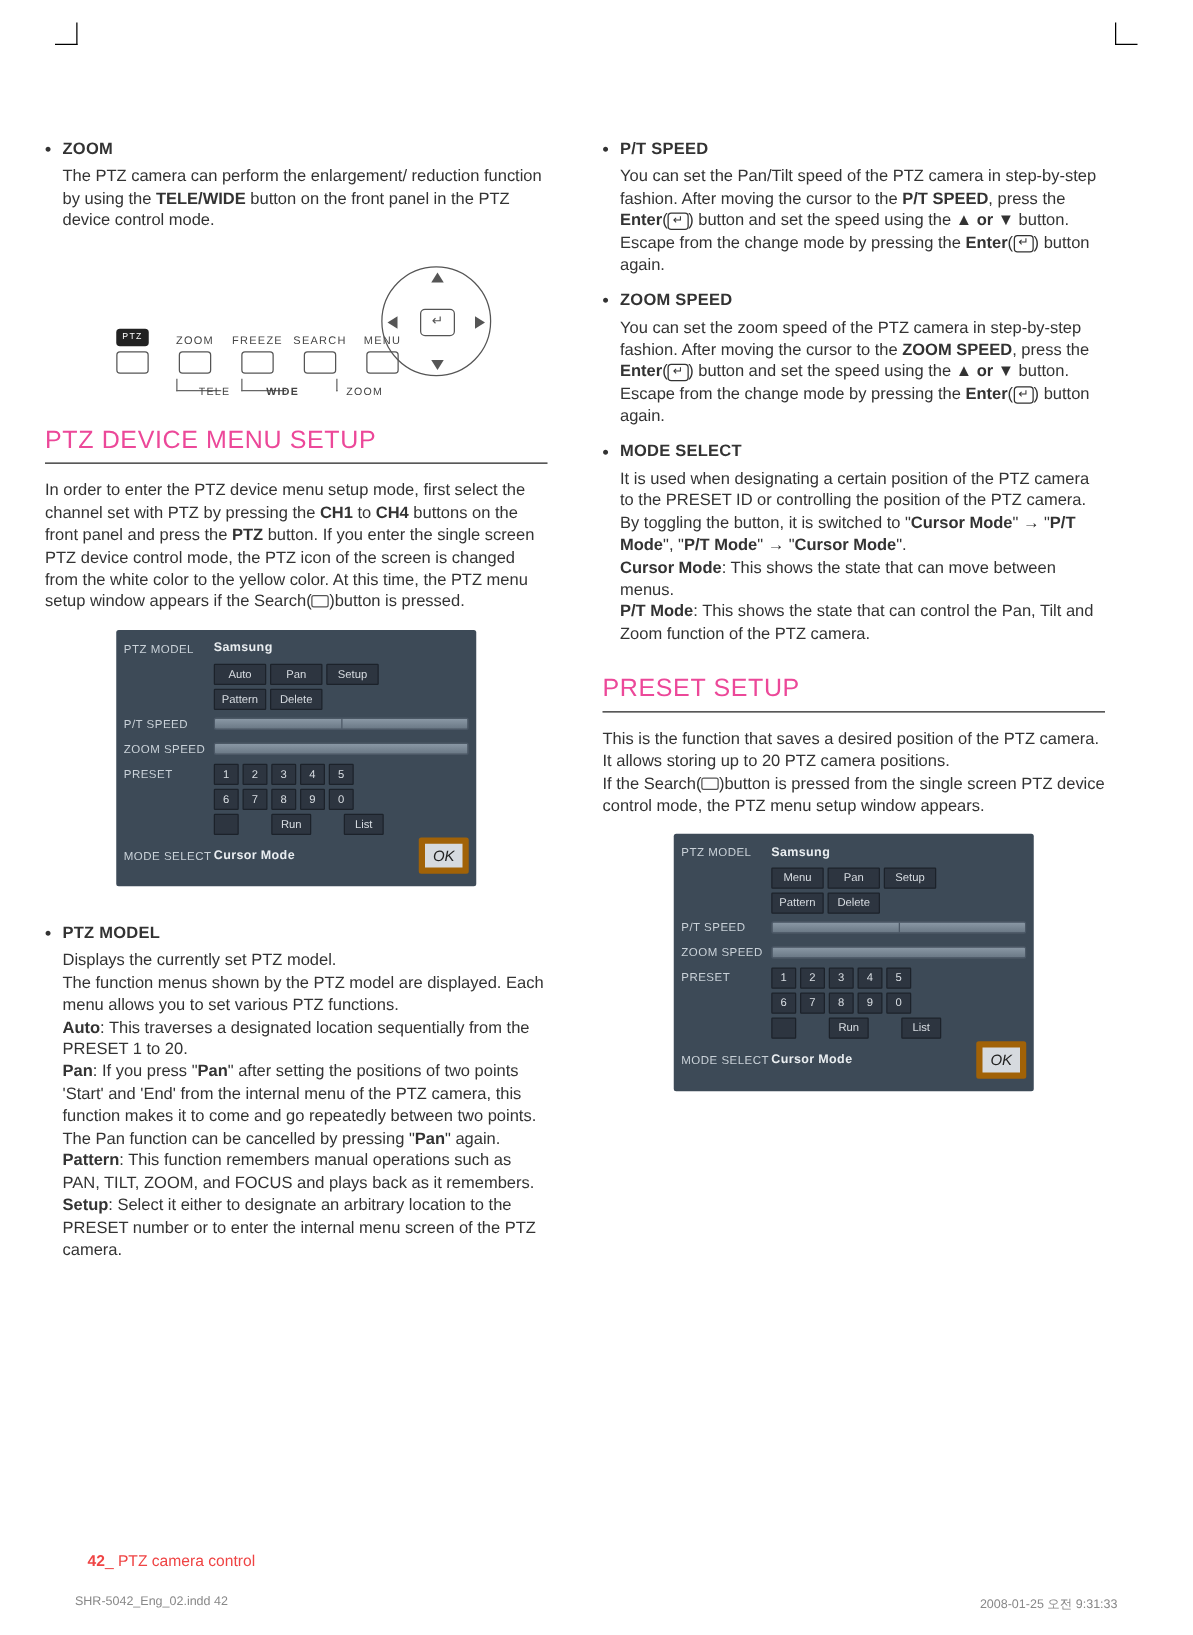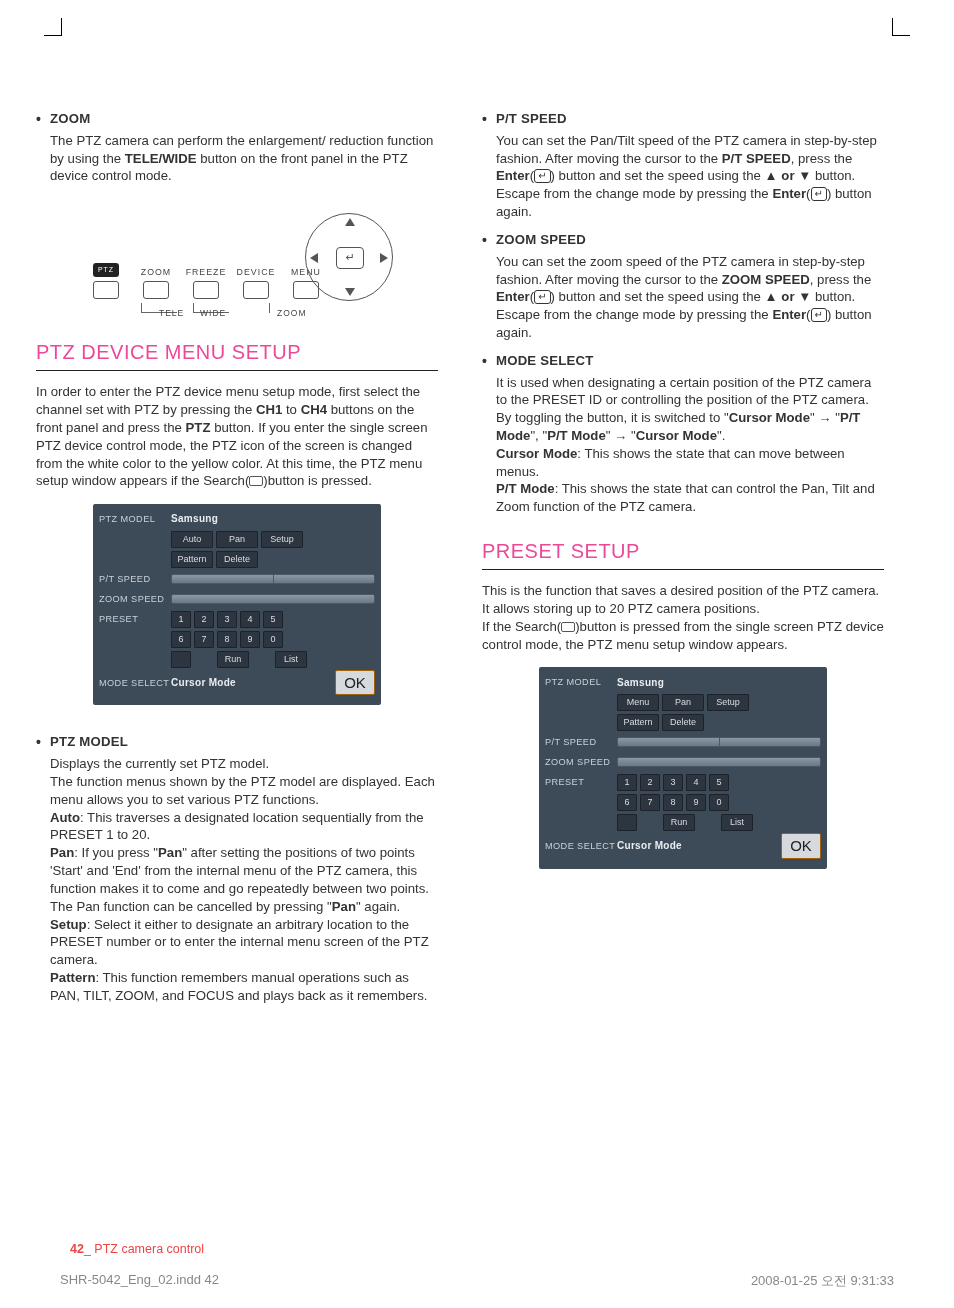--- a/index.html
+++ b/index.html
@@ -36,26 +36,26 @@
   .osd-row { display: flex; align-items: center; margin: 2px 0; min-height: 18px; }
   .osd-label { flex: 0 0 72px; font-size: 9.2px; letter-spacing: 0.4px; }
   .osd-val { flex: 1; display: flex; flex-wrap: wrap; gap: 3px; align-items: center; }
   .osd-text { color: #e9edf0; font-weight: bold; font-size: 10px; letter-spacing: 0.3px; }
   .osd-btn { background: #2d3540; border: 1px solid #1c222a; color: #d8dde2; font-size: 9px; padding: 1.5px 0; border-radius: 1px; text-align: center; }
   .osd-btn.w42 { width: 42px; }
   .osd-btn.w20 { width: 20px; }
   .osd-btn.wide { width: 32px; }
   .osd-slider { flex: 1; height: 10px; background: linear-gradient(#8a98a5,#6a7885); border: 1px solid #4c5866; border-radius: 2px; position: relative; }
   .osd-slider.split::after { content:""; position:absolute; left:50%; top:0; bottom:0; border-left:1px solid #4c5866; }
-  .osd-ok { margin-left: auto; width: 40px; background: #d6dadf; color: #222; font-size: 15px; text-align: center; padding: 1.5px 0; border-radius: 2px; border: 1px solid #a16207; }
+  .osd-ok { margin-left: auto; width: 40px; background: #d6dadf; color: #222; font-size: 12px; text-align: center; padding: 1.5px 0; border-radius: 2px; border: 5px solid #a16207; font-style: italic; }
   .enter-icon { display: inline-block; border: 1px solid #333; border-radius: 3px; font-size: 10px; padding: 0 3px; line-height: 12px; vertical-align: 1px; }
   .search-icon { display: inline-block; width: 14px; height: 10px; border: 1px solid #555; border-radius: 2px; vertical-align: -1px; }
   .footer { position: absolute; bottom: 52px; left: 70px; font-size: 12.5px; color: #ef4444; }
   .footer .pn { font-weight: bold; }
-  .print-line { position: absolute; bottom: 18px; left: 60px; right: 60px; display: flex; justify-content: space-between; font-size: 13px; color: #888; }
+  .print-line { position: absolute; bottom: 18px; left: 60px; right: 60px; display: flex; justify-content: space-between; font-size: 10px; color: #888; }
   .osd-grid5 { display: flex; gap: 3px; }
 </style>
 </head>
 <body>
 
 <div class="crop-tl"></div>
 <div class="crop-tr"></div>
 
 <div class="page">
 
@@ -77,33 +77,33 @@
         </div>
         <div class="btn-unit">
           <span>ZOOM</span>
           <div class="sq"></div>
         </div>
         <div class="btn-unit">
           <span>FREEZE</span>
           <div class="sq"></div>
         </div>
         <div class="btn-unit">
-          <span>DEVICE</span>
+          <span>SEARCH</span>
           <div class="sq"></div>
         </div>
         <div class="btn-unit">
           <span>MENU</span>
           <div class="sq"></div>
         </div>
       </div>
       <div class="wire" style="bottom:4px; left:60px; width:36px;"></div>
       <div class="wire" style="bottom:4px; left:112px; width:36px;"></div>
       <div class="wire" style="bottom:4px; left:188px; width:1px;"></div>
       <div class="wire-label" style="bottom:-2px; left:78px;">TELE</div>
-      <div class="wire-label" style="bottom:-2px; left:119px;">WIDE</div>
+      <div class="wire-label" style="bottom:-2px; left:132px;font-weight:bold;">WIDE</div>
       <div class="wire-label" style="bottom:-2px; left:196px;">ZOOM</div>
       <div class="arrow-pad">
         <div class="tri up"></div>
         <div class="tri down"></div>
         <div class="tri left"></div>
         <div class="tri right"></div>
         <div class="center-btn">↵</div>
       </div>
     </div>
 
@@ -191,22 +191,22 @@
 
     <div class="bullet-item">
       <span class="bullet-dot"></span>
       <span class="bullet-head">PTZ MODEL</span>
     </div>
     <div class="bullet-body">
       <p>Displays the currently set PTZ model.</p>
       <p>The function menus shown by the PTZ model are displayed. Each menu allows you to set various PTZ functions.</p>
       <p><span class="bold">Auto</span><span>: This traverses a designated location sequentially from the PRESET 1 to 20.</span></p>
       <p><span class="bold">Pan</span><span>: If you press "</span><span class="bold">Pan</span><span>" after setting the positions of two points 'Start' and 'End' from the internal menu of the PTZ camera, this function makes it to come and go repeatedly between two points. The Pan function can be cancelled by pressing "</span><span class="bold">Pan</span><span>" again.</span></p>
+      <p><span class="bold">Pattern</span><span>: This function remembers manual operations such as PAN, TILT, ZOOM, and FOCUS and plays back as it remembers.</span></p>
       <p><span class="bold">Setup</span><span>: Select it either to designate an arbitrary location to the PRESET number or to enter the internal menu screen of the PTZ camera.</span></p>
-      <p><span class="bold">Pattern</span><span>: This function remembers manual operations such as PAN, TILT, ZOOM, and FOCUS and plays back as it remembers.</span></p>
     </div>
   </div>
 
   <div class="col">
 
     <div class="bullet-item">
       <span class="bullet-dot"></span>
       <span class="bullet-head">P/T SPEED</span>
     </div>
     <div class="bullet-body">

